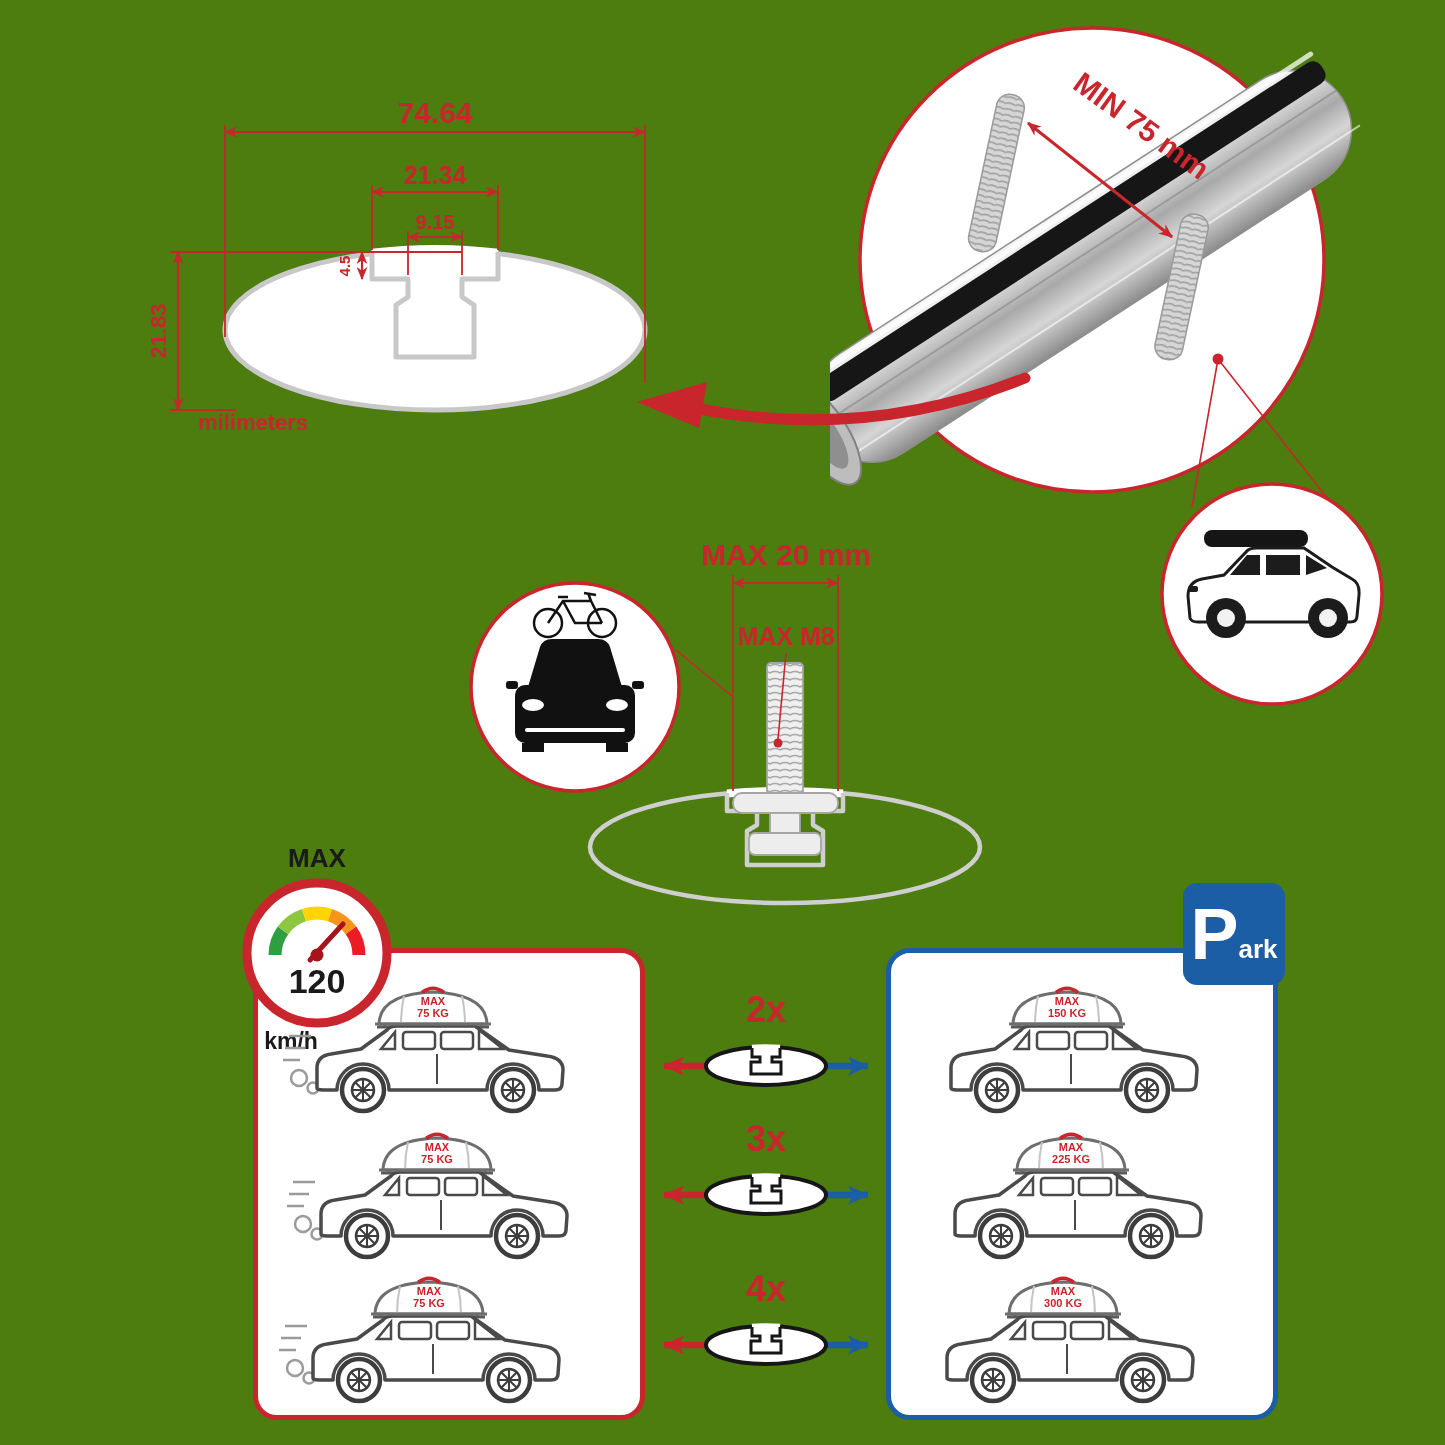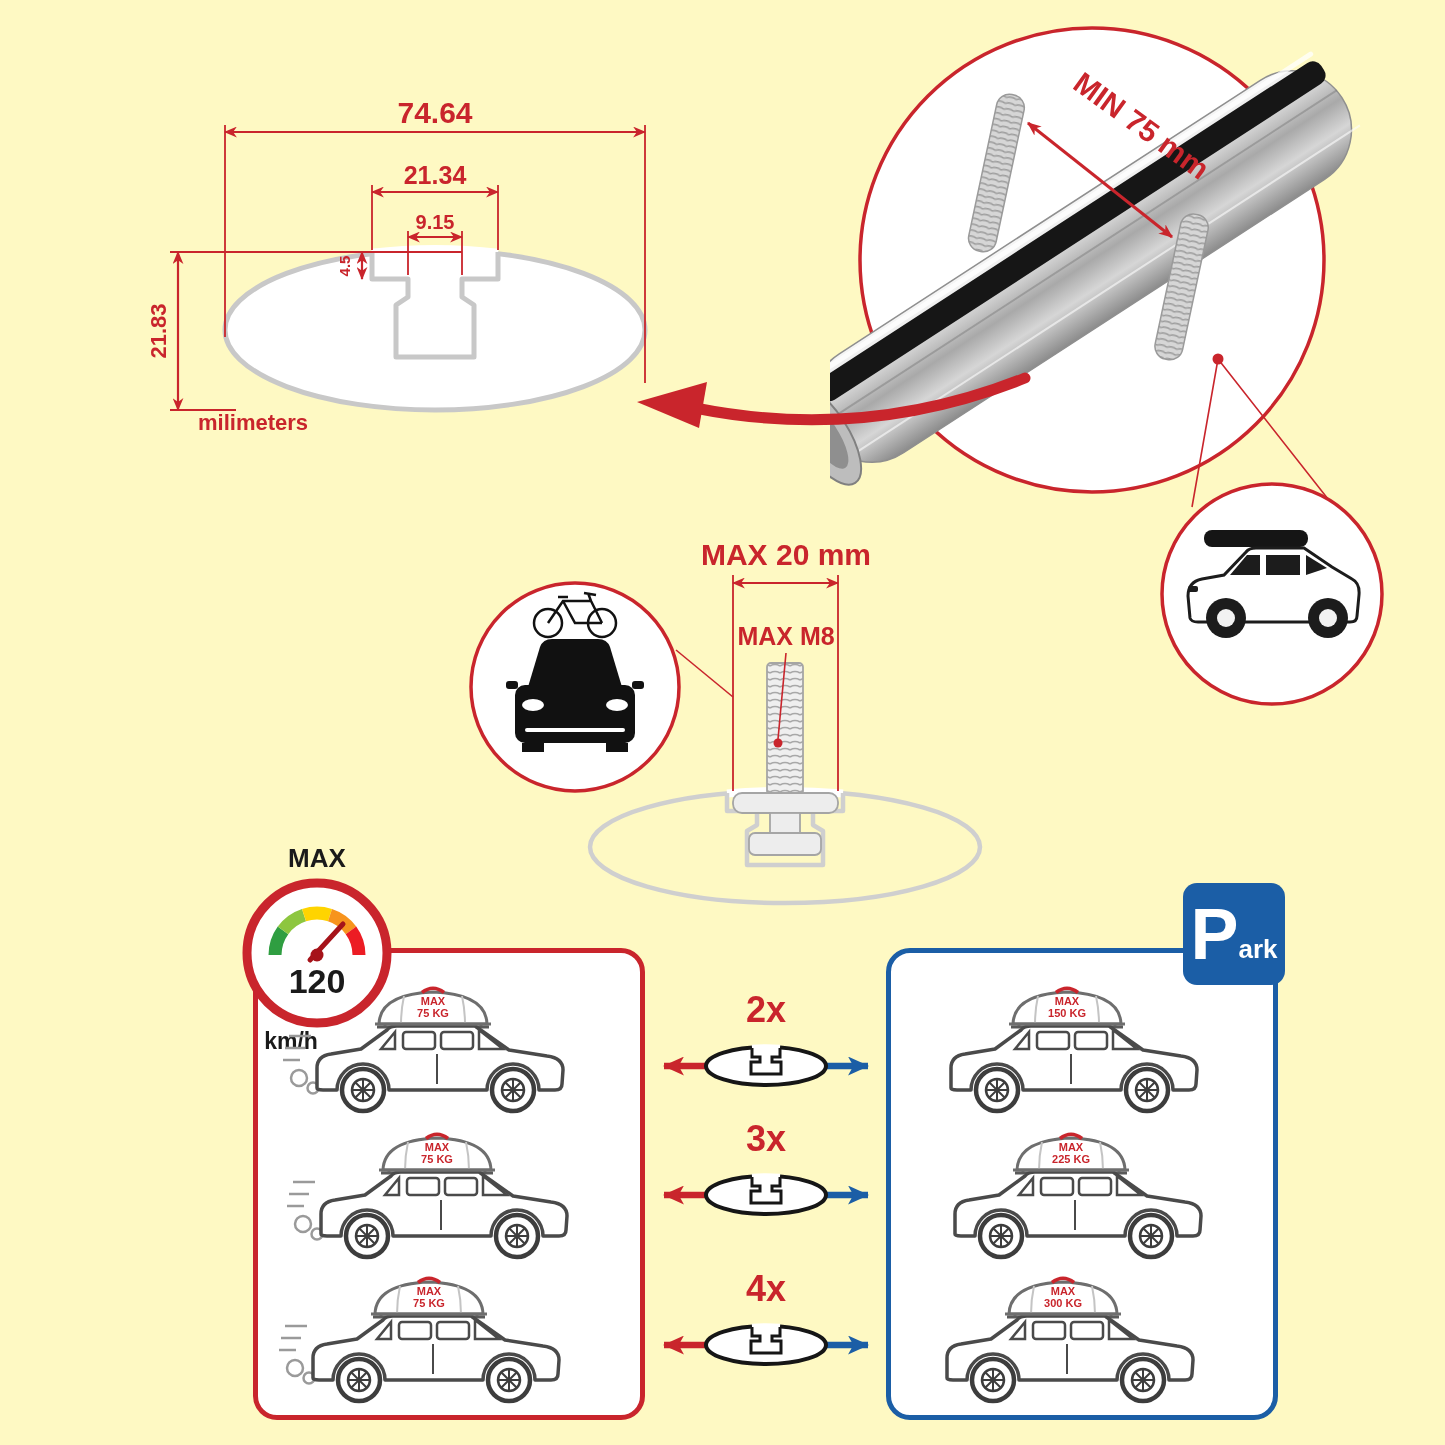--- a/index.html
+++ b/index.html
@@ -1,17 +1,17 @@
 <!DOCTYPE html>
 <html><head>
 <meta charset="utf-8">
 <style>
   * { margin:0; padding:0; box-sizing:border-box; }
   body { background:#fff; font-family:"Liberation Sans", sans-serif; }
-  #canvas { position:relative; width:1445px; height:1445px; background:#fef9c3; overflow:hidden; }
+  #canvas { position:relative; width:1445px; height:1445px; background:#4d7c0f; overflow:hidden; }
   svg { position:absolute; }
   text { font-family:"Liberation Sans", sans-serif; }
   .t-red { fill:#c9252c; font-weight:bold; }
   .red-big { fill:#c9252c; font-weight:bold; font-size:30px; }
   .dark-label { fill:#1a1a1a; font-weight:bold; }
   .qty-label { fill:#c9252c; font-weight:bold; font-size:36px; text-anchor:middle; }
   .cargo-max, .cargo-kg { fill:#c9252c; font-weight:bold; font-size:11px; text-anchor:middle; }
   .panel { position:absolute; background:#fff; border-radius:24px; width:392px; height:472px; top:948px; }
   #panel-speed { left:253px; border:5px solid #c9252c; }
   #panel-park  { left:886px; border:5px solid #1b5ea6; }

